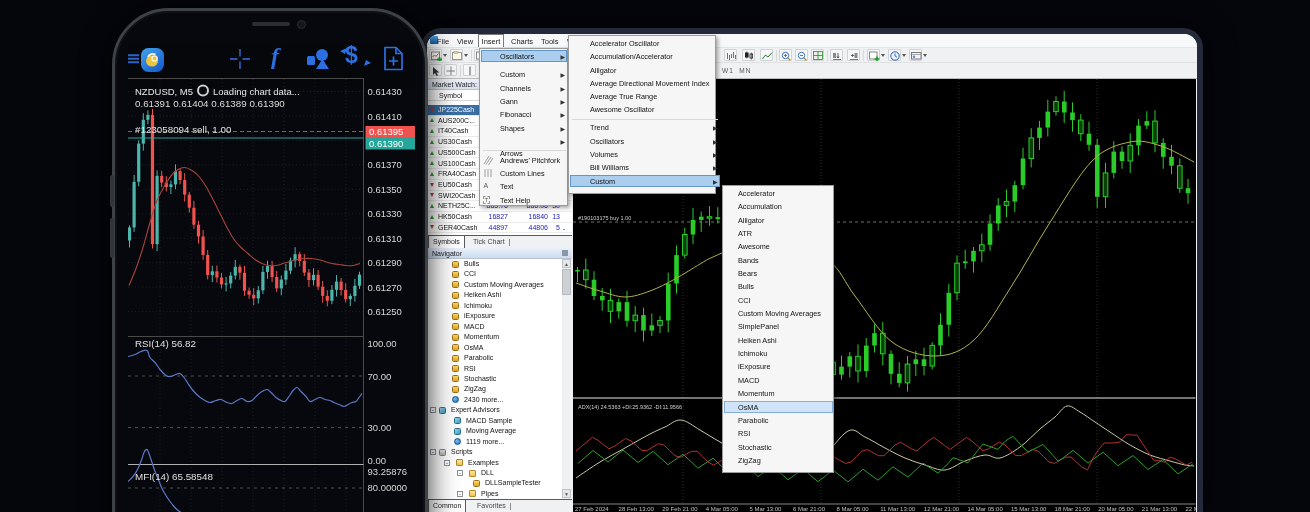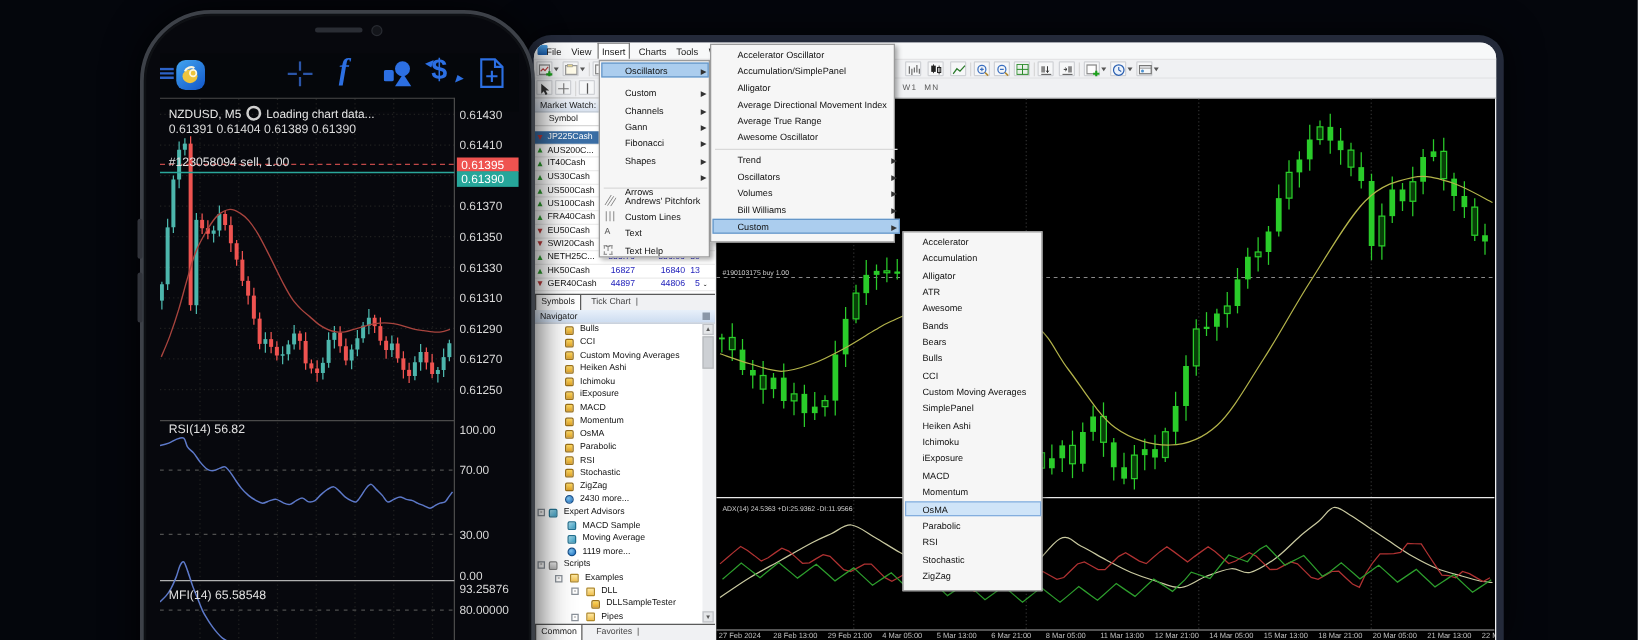--- a/index.html
+++ b/index.html
@@ -587,21 +587,21 @@
         <span style="position:absolute;left:20.5px;top:0">Text Help</span>
       </div>
       <div class="msep" style="left:3px;top:101.7px;width:83px"></div>
     </div>
     <div class="menu" style="left:568px;top:35px;width:148px;height:158.7px">
       <div class="hl" style="left:1px;top:138.7px;width:149.5px;height:12.4px"></div>
       <div class="mi" style="left:0;top:2.9px;width:151px">
         <span style="position:absolute;left:21px;top:0">Accelerator Oscillator</span>
       </div>
       <div class="mi" style="left:0;top:16.2px;width:151px">
-        <span style="position:absolute;left:21px;top:0">Accumulation/SimplePanel</span>
+        <span style="position:absolute;left:21px;top:0">Accumulation/Accelerator</span>
       </div>
       <div class="mi" style="left:0;top:29.5px;width:151px">
         <span style="position:absolute;left:21px;top:0">Alligator</span>
       </div>
       <div class="mi" style="left:0;top:42.8px;width:151px">
         <span style="position:absolute;left:21px;top:0">Average Directional Movement Index</span>
       </div>
       <div class="mi" style="left:0;top:56.1px;width:151px">
         <span style="position:absolute;left:21px;top:0">Average True Range</span>
       </div>

